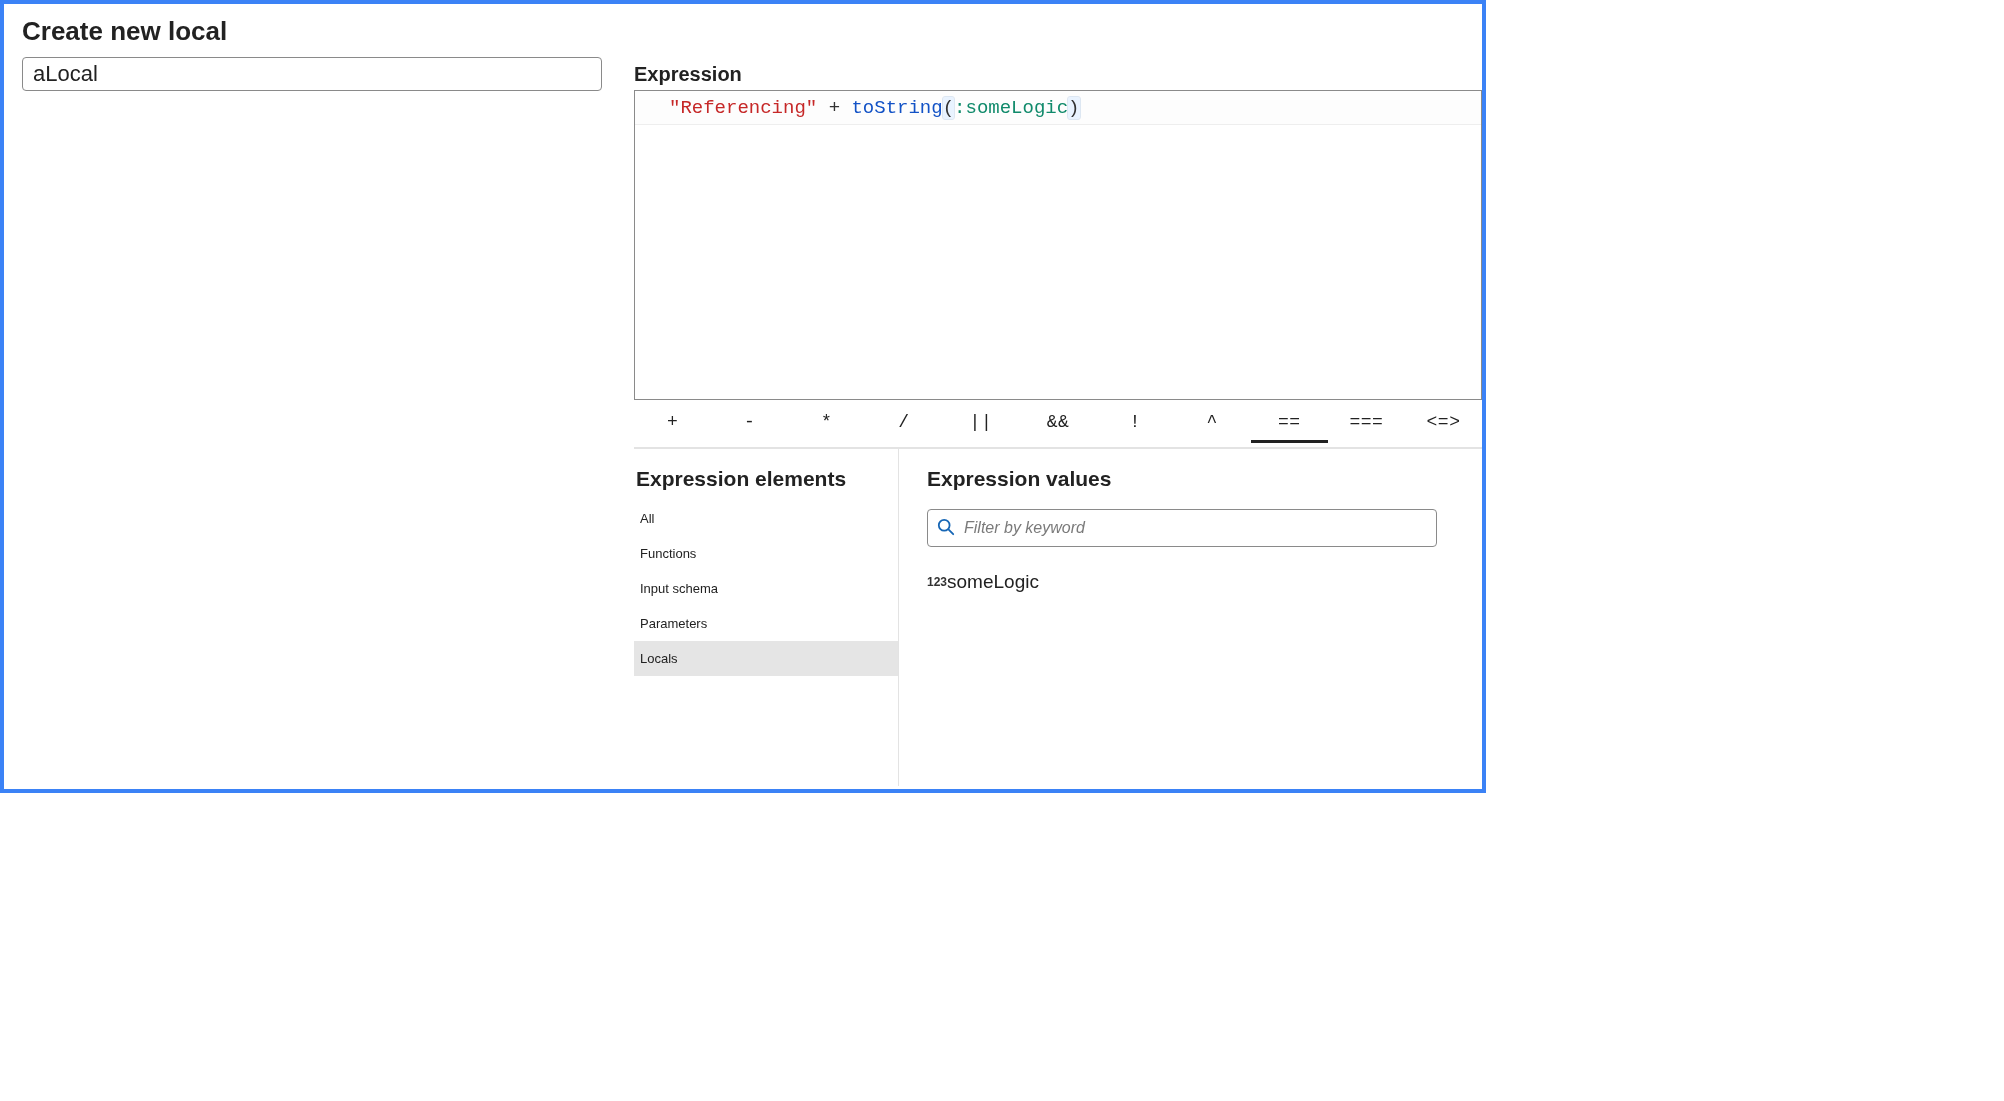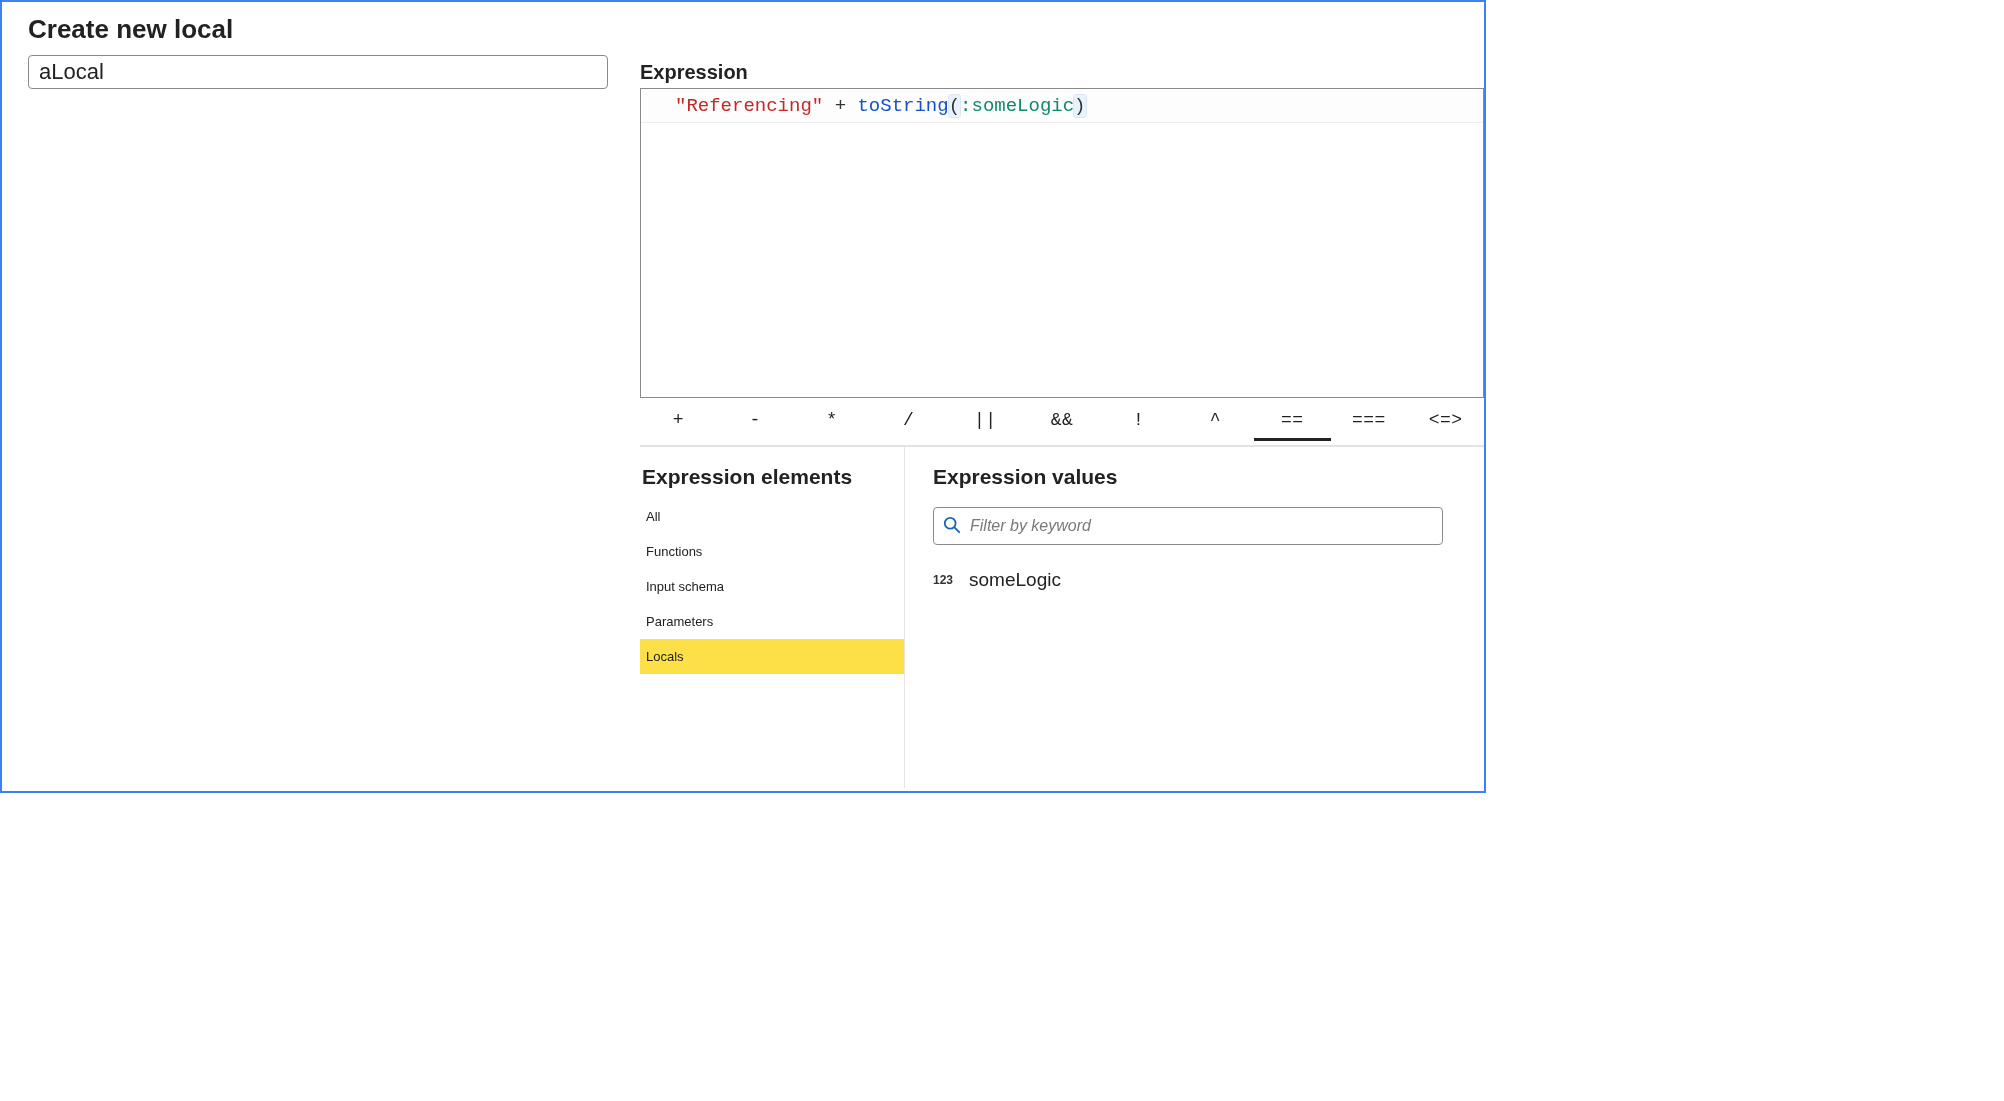--- a/index.html
+++ b/index.html
@@ -6,25 +6,24 @@
   body {
     margin: 0;
     font-family: "Segoe UI", Arial, sans-serif;
     font-size: 18px;
     color: #222;
     background: #fff;
   }
   .window {
     width: 1486px;
     height: 793px;
-    border: 2px solid #3b82f6;
+    border: 4px solid #3b82f6;
     position: relative;
     overflow: hidden;
     background: #fff;
-    padding-left: 8px;
   }
   .page-title {
     font-size: 26px;
     font-weight: 600;
     padding: 12px 18px 10px 18px;
   }
   .content {
     display: flex;
     flex-direction: row;
     height: calc(100% - 56px);
@@ -137,21 +136,21 @@
     list-style: none;
     margin: 0;
     padding: 0;
   }
   .element-item {
     padding: 10px 6px 10px 6px;
     font-size: 13px;
     cursor: pointer;
   }
   .element-item.selected {
-    background: #fde047;
+    background: #e5e5e5;
   }
   .values-panel {
     flex: 1;
     padding: 12px 18px 0 28px;
   }
   .filter-wrap {
     position: relative;
     margin: 8px 0 18px 0;
   }
   .filter-input {
@@ -170,21 +169,21 @@
     position: absolute;
     left: 10px;
     top: 9px;
     width: 18px;
     height: 18px;
     pointer-events: none;
   }
   .value-row {
     display: flex;
     align-items: center;
-    gap: 16px;
+    gap: 0;
     padding: 6px 0;
     font-size: 19px;
     cursor: pointer;
   }
   .type-badge {
     font-size: 12px;
     font-weight: 700;
     color: #333;
   }
 </style>

